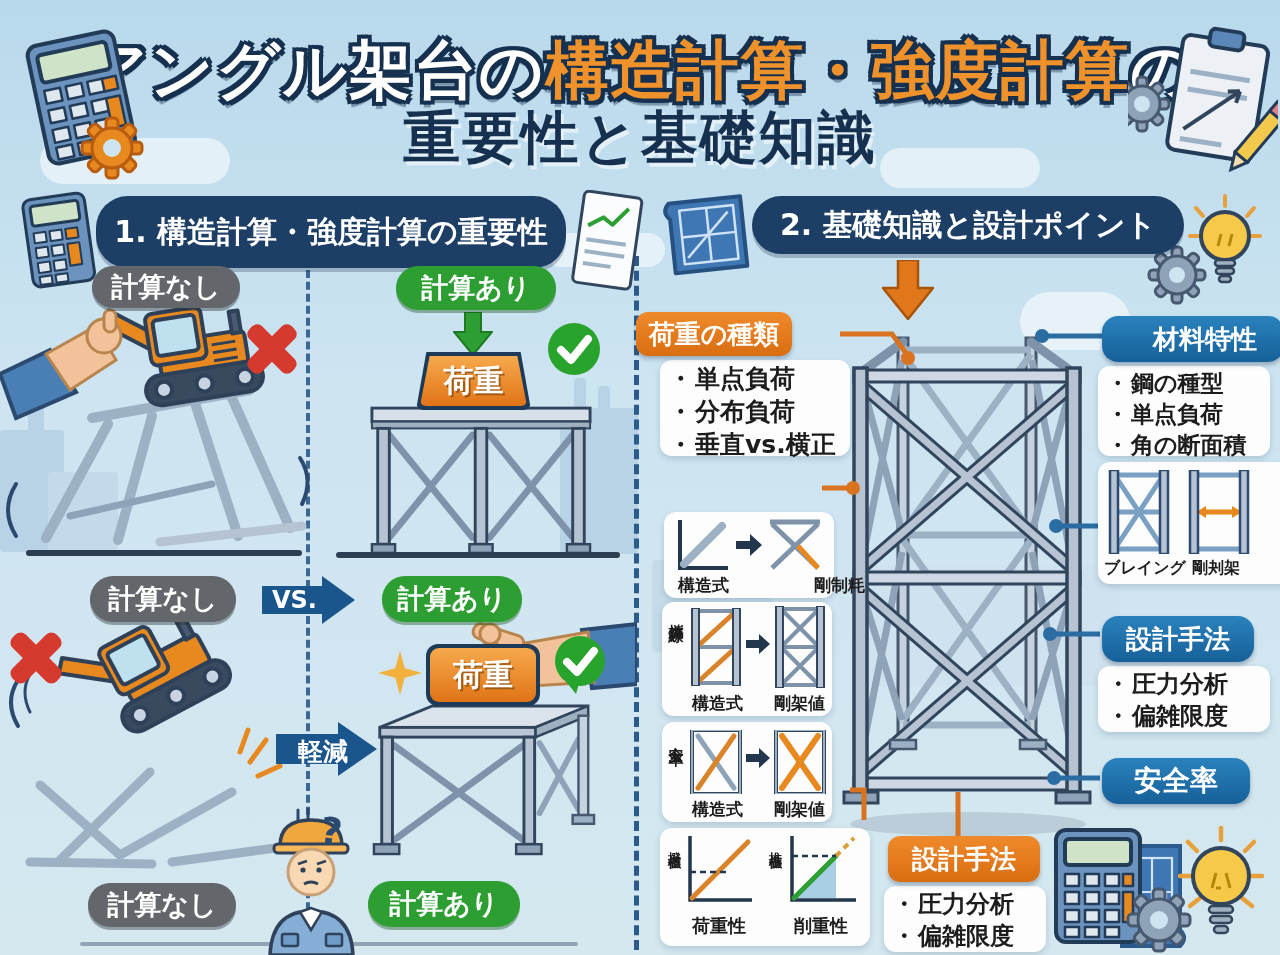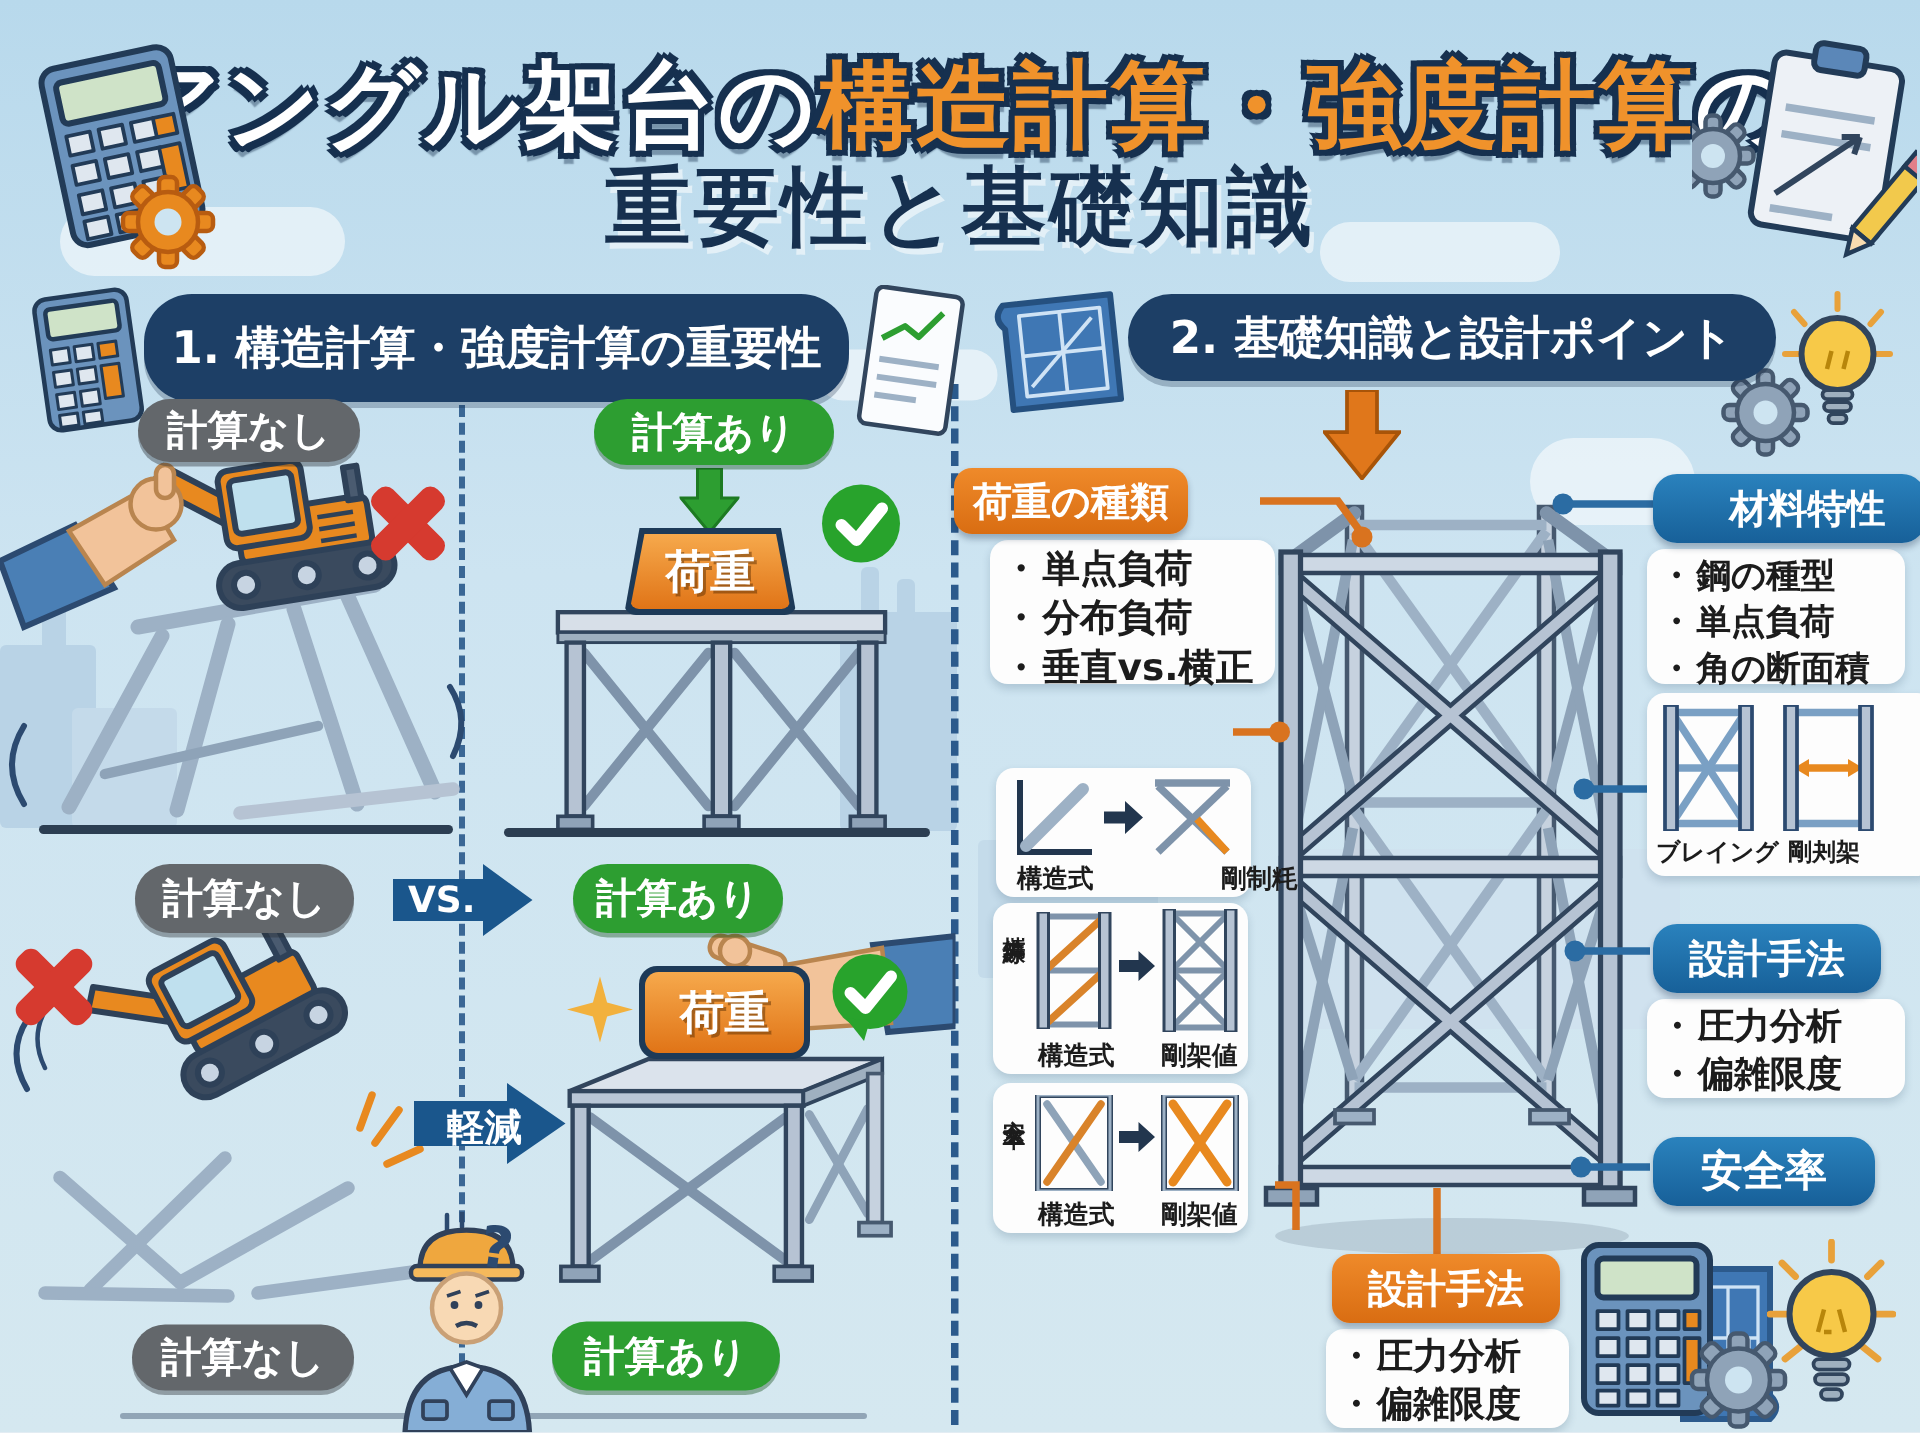--- a/index.html
+++ b/index.html
@@ -579,20 +579,38 @@
     <svg class="abs" style="left:112px;top:8px;" width="52" height="64" viewBox="0 0 52 64">
       <line x1="8" y1="6" x2="44" y2="58" stroke="#e8891f" stroke-width="6" stroke-linecap="round"></line>
       <line x1="44" y1="6" x2="8" y2="58" stroke="#e8891f" stroke-width="6" stroke-linecap="round"></line>
       <rect x="2" y="0" width="48" height="64" fill="none" stroke="#31455d" stroke-width="4"></rect>
       <rect x="2" y="0" width="48" height="64" fill="none" stroke="#9db1c5" stroke-width="2"></rect>
     </svg>
     <div class="dlabel" style="left:30px;top:76px;font-size:17px;">構造式</div>
     <div class="dlabel" style="left:112px;top:76px;font-size:17px;">剛架値</div>
   </div>
 
+  <div class="card" style="left:660px;top:828px;width:210px;height:118px;">
+    <div class="vlabel" style="left:5px;top:14px;font-size:13px;">揆樵値</div>
+    <svg class="abs" style="left:24px;top:6px;" width="72" height="76" viewBox="0 0 72 76">
+      <path d="M6,2 L6,66 L68,66" fill="none" stroke="#22364e" stroke-width="3.5"></path>
+      <line x1="8" y1="64" x2="64" y2="8" stroke="#d9832a" stroke-width="5" stroke-linecap="round"></line>
+      <line x1="6" y1="38" x2="42" y2="38" stroke="#22364e" stroke-width="2.5" stroke-dasharray="6,4"></line>
+    </svg>
+    <div class="dlabel" style="left:32px;top:86px;font-size:18px;">荷重性</div>
+    <div class="vlabel" style="left:106px;top:14px;font-size:13px;">推樵値</div>
+    <svg class="abs" style="left:126px;top:6px;" width="74" height="76" viewBox="0 0 74 76">
+      <polygon points="8,64 50,64 50,22" fill="#a8cfe3"></polygon>
+      <path d="M6,2 L6,66 L70,66" fill="none" stroke="#22364e" stroke-width="3.5"></path>
+      <line x1="8" y1="64" x2="50" y2="22" stroke="#2d9e31" stroke-width="5" stroke-linecap="round"></line>
+      <line x1="50" y1="22" x2="68" y2="4" stroke="#d9a03a" stroke-width="4" stroke-dasharray="6,5"></line>
+      <line x1="6" y1="22" x2="50" y2="22" stroke="#22364e" stroke-width="2.5" stroke-dasharray="6,4"></line>
+    </svg>
+    <div class="dlabel" style="left:134px;top:86px;font-size:18px;">削重性</div>
+  </div>
 
   <div class="tagpill orange" style="left:888px;top:836px;width:152px;height:46px;">設計手法</div>
   <div class="card" style="left:884px;top:886px;width:162px;height:66px;">
     <div class="blist" style="font-size:24px;">
       <div class="row">
           <span>・</span>
           <span>圧力分析</span>
         </div>
       <div class="row">
           <span>・</span>

